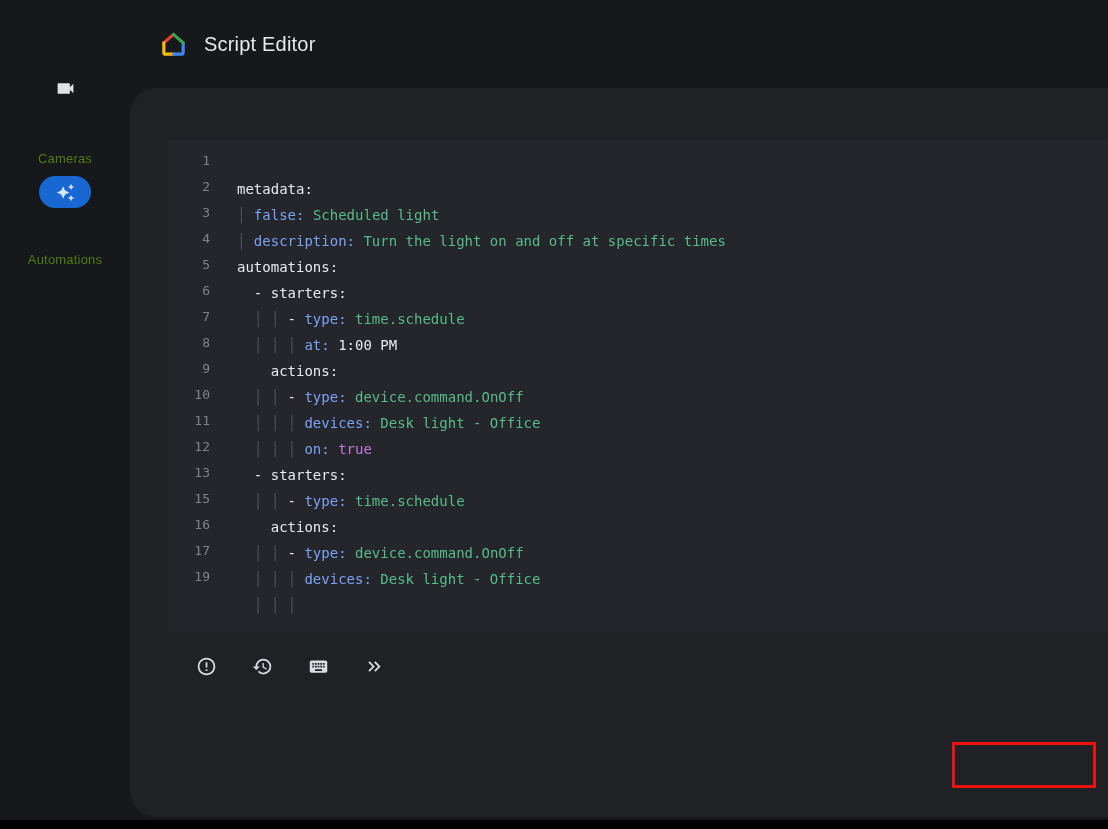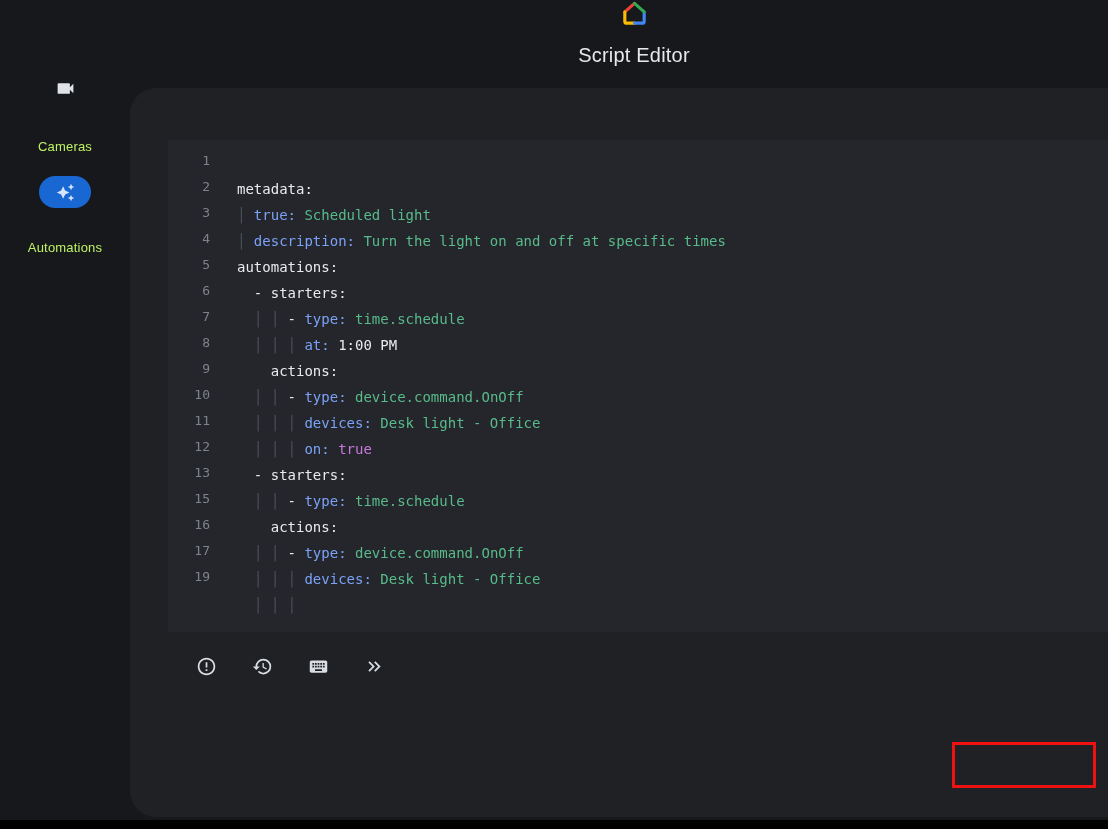--- a/index.html
+++ b/index.html
@@ -8,31 +8,31 @@
     position:relative;
     background:#17181b;
     font-family:"Liberation Sans", sans-serif;
     color:#e8eaed;
     overflow:hidden;
   }
 
   
   .header {
     position:absolute; left:130px; top:0; right:0; height:88px;
-    display:flex; align-items:center; padding-left:30px; gap:17px;flex-direction:column;
+    display:flex; align-items:center; padding-left:30px; gap:17px;
   }
   .logo { width:27px; height:27px; flex:none; cursor:pointer; }
   .app-title { font-size:20px; color:#e6e9ec; letter-spacing:.2px; }
 
   
   .sidebar { position:absolute; left:0; top:0; width:130px; height:829px; }
   .sb-abs { position:absolute; left:0; width:130px; text-align:center; }
   .nav-icon-wrap { display:flex; justify-content:center; align-items:center; height:32px; color:#dfe3e7; }
   .nav-icon-wrap svg { width:21px; height:21px; fill:currentColor; }
-  .nav-label { font-size:13px; color:#bef264; letter-spacing:.2px; }
+  .nav-label { font-size:13px; color:#4d7c0f; letter-spacing:.2px;margin-top:12px; }
   .nav-pill {
     margin:0 auto; width:52px; height:32px; border-radius:16px;
     background:var(--active-pill, #1967d2);
     display:flex; align-items:center; justify-content:center; color:#d6e4ff; cursor:pointer;
   }
   .nav-pill svg { width:19px; height:19px; fill:currentColor; }
   .cam-item { cursor:pointer; }
 
   
   .card {
@@ -149,21 +149,21 @@
 
 <div class="card">
 
   <div class="editor">
       <div class="code-line active">
         <span class="line-num">1</span>
         <span class="line-code"><span class="tok-key">metadata:</span></span>
       </div>
       <div class="code-line">
         <span class="line-num">2</span>
-        <span class="line-code"><span class="tok-guide">│ </span><span class="tok-prop">true: </span><span class="tok-str">Scheduled light</span></span>
+        <span class="line-code"><span class="tok-guide">│ </span><span class="tok-prop">false: </span><span class="tok-str">Scheduled light</span></span>
       </div>
       <div class="code-line">
         <span class="line-num">3</span>
         <span class="line-code"><span class="tok-guide">│ </span><span class="tok-prop">description: </span><span class="tok-str">Turn the light on and off at specific times</span></span>
       </div>
       <div class="code-line">
         <span class="line-num">4</span>
         <span class="line-code"><span class="tok-key">automations:</span></span>
       </div>
       <div class="code-line">

